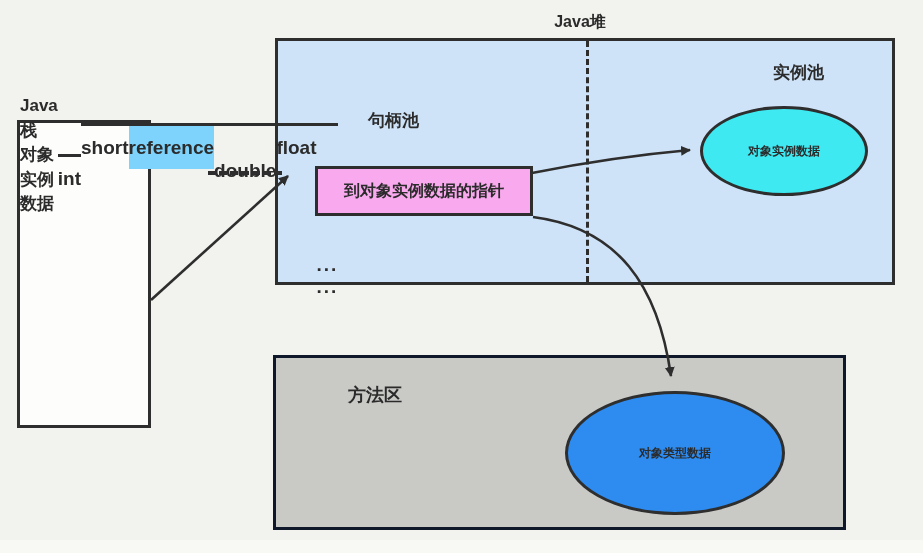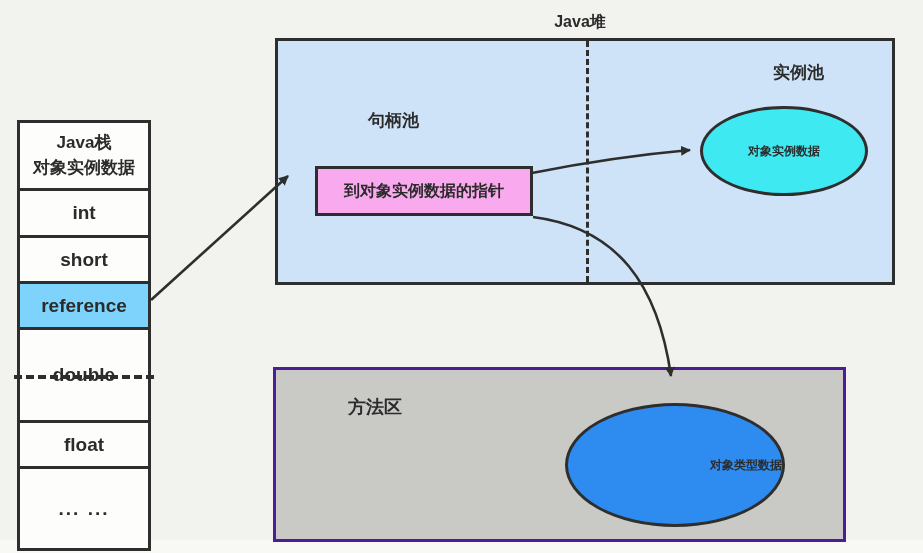--- a/index.html
+++ b/index.html
@@ -12,37 +12,37 @@
     width:923px;height:553px;
     background:#f2f2ee;
     overflow:hidden;
   }
   .bottom-strip{
     position:absolute;left:0;right:0;top:540px;height:13px;
     background:#f8f8f5;
   }
   
   .stack-table{
-    position:absolute;left:17px;top:120px;width:134px;height:431px;
+    position:absolute;left:17px;top:120px;width:134px;height:308px;
     background:#fdfdfb;
     border:3px solid #2e2e2e;
     box-sizing:border-box;
-    display:flex;flex-direction:column;
+    display:flex;flex-direction:row;
   }
   .stack-cell{
     position:relative;
     border-top:3px solid #2e2e2e;
     display:flex;align-items:center;justify-content:center;
     flex-direction:column;
     font-weight:bold;color:#2b2b2b;
     font-size:19px;
     box-sizing:border-box;
   }
   .stack-cell.header{border-top:none;font-size:17px;line-height:1.45;}
-  .cell-int{height:47px;}
+  .cell-int{height:47px;margin-top:31px;}
   .cell-header{height:65px;}
   .cell-short{height:46px;}
   .cell-reference{height:46px;background:#7dd3fc;}
   .cell-double{height:93px;}
   .cell-float{height:46px;}
   .cell-dots{flex:1;letter-spacing:2px;}
   .double-dash{
     position:absolute;left:-6px;right:-6px;top:50%;
     border-top:4px dashed #2e2e2e;
     z-index:3;
@@ -77,29 +77,29 @@
   .ellipse{
     position:absolute;border:3px solid #2e2e2e;border-radius:50%;
     display:flex;align-items:center;justify-content:center;
     font-weight:bold;font-size:12px;color:#2b2b2b;box-sizing:border-box;
   }
   .instance-ellipse{
     left:422px;top:65px;width:168px;height:90px;background:#3fe9f1;
   }
   
   .method-box{
-    position:absolute;left:273px;top:367px;width:573px;height:175px;
-    background:#c9c9c6;border:3px solid #4c1d95;box-sizing:border-box;
+    position:absolute;left:273px;top:355px;width:573px;height:175px;
+    background:#c9c9c6;border:3px solid #0f172a;box-sizing:border-box;
   }
   .method-label{
     position:absolute;left:72px;top:25px;
     font-weight:bold;font-size:18px;color:#2b2b2b;
   }
   .type-ellipse{
-    left:289px;top:33px;width:220px;height:124px;background:#2e8cf0;justify-content:flex-end;
+    left:289px;top:33px;width:220px;height:124px;background:#2e8cf0;
   }
   
   .arrows{position:absolute;left:0;top:0;width:923px;height:553px;pointer-events:none;}
 </style>
 </head>
 <body>
 
 <div class="canvas">
 
   <div class="bottom-strip"></div>

